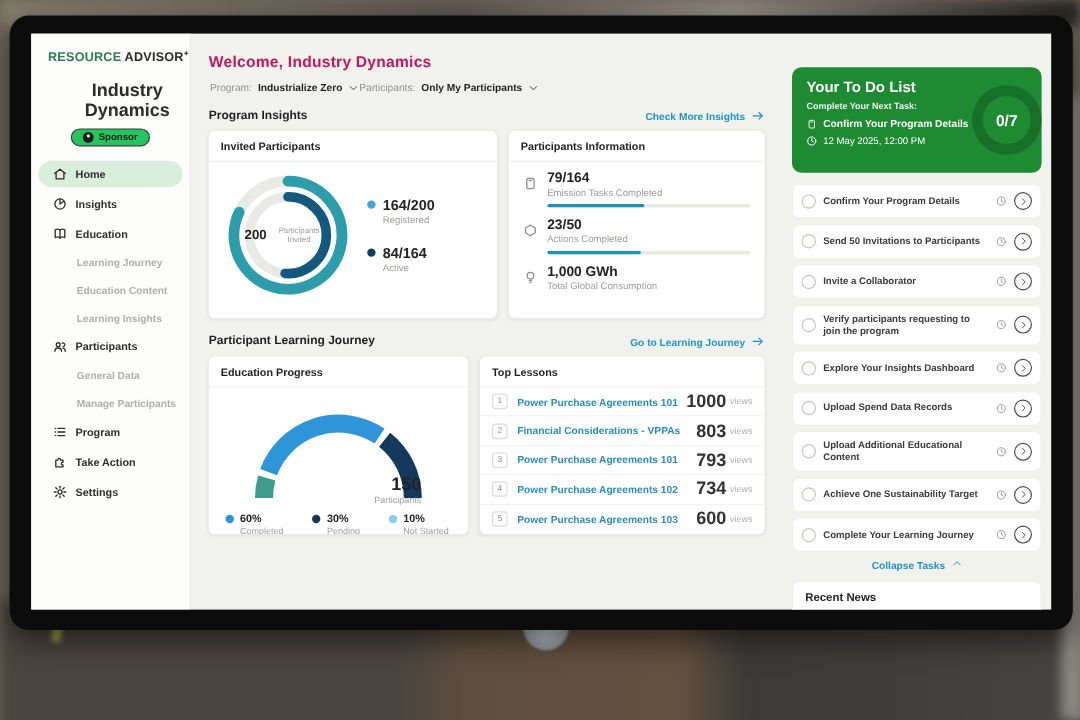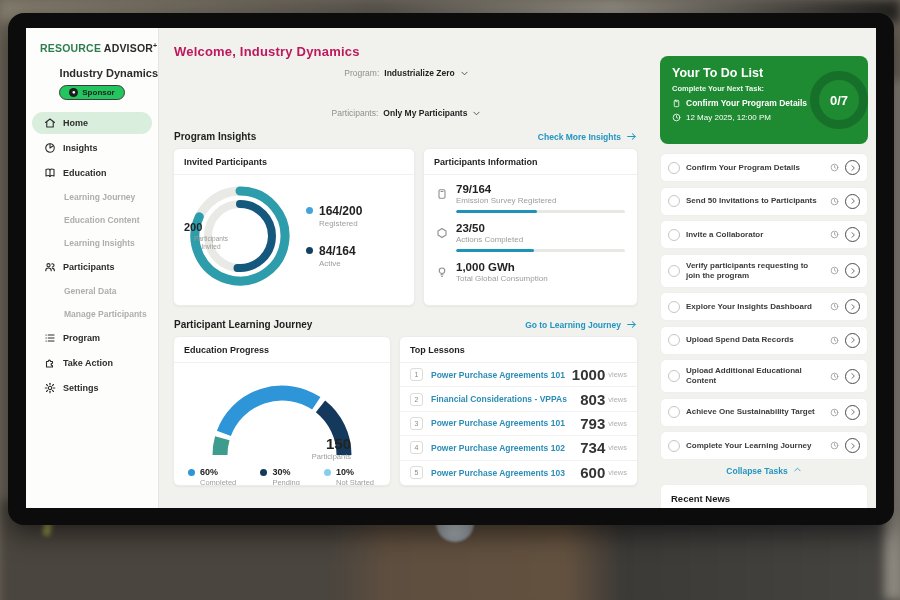--- a/index.html
+++ b/index.html
@@ -24,56 +24,56 @@
     background:#0c0c0c; border-radius:16px; box-shadow:0 10px 24px rgba(0,0,0,0.5); }
   .screen { position:absolute; left:18px; top:15px; right:18px; bottom:17px;
     background:#f1f1ee; overflow:hidden; display:flex; }
 
   
   .sidebar { width:133px; flex:none; background:#fdfdfc; border-right:1px solid #e5e5e2; }
   .logo { padding:13px 0 0 14px; font-size:10.5px; font-weight:bold; letter-spacing:.2px; white-space:nowrap; }
   .logo .lg-green { color:#2e7d4f; }
   .logo .lg-dark { color:#2b2b2b; }
   .logo sup { font-size:7px; }
-  .workspace { text-align:right; font-size:11px; font-weight:bold; color:#2c2c2c; margin-top:13px;padding-left:28px; }
+  .workspace { text-align:center; font-size:15px; font-weight:bold; color:#2c2c2c; margin-top:13px;padding-left:28px; }
   .sponsor { margin:6px auto 0; width:fit-content; display:flex; align-items:center; gap:4px;
     border:1.5px solid #3c3c3c; border-radius:11px; padding:2px 9px; font-size:8px; font-weight:bold; color:#222;
     background:#22c55e; }
   .sponsor-dot { width:9px; height:9px; border-radius:50%; background:#1d1d1d; display:flex;
     align-items:center; justify-content:center; color:#fff; font-size:6px; }
   .menu { margin-top:12px; }
   .menu-item { display:flex; align-items:center; gap:7px; padding:5px 12px; margin:3px 6px;
     border-radius:14px; font-size:9px; font-weight:bold; color:#2d2d2d; cursor:pointer; white-space:nowrap; }
   .menu-item.active { background:#d9eedd; }
   .menu-item.sub { padding-left:32px; color:#aeaeab; font-weight:600; font-size:8.5px; }
   .mi-icon { width:12px; height:12px; display:flex; align-items:center; color:#2d2d2d; flex:none; }
   .mi-icon svg { width:12px; height:12px; }
 
   
   .main { flex:1; min-width:0; padding:8px 14px 0 14px; }
   .h1 { font-size:13px; font-weight:bold; color:#be185d; margin:8px 0 9px 1px; letter-spacing:.2px; }
-  .filters { display:flex; gap:30px; margin-left:2px; align-items:center;flex-direction:column; }
+  .filters { display:flex; margin-left:2px; align-items:center; }
   .filter { font-size:8.5px; color:#8f8f8c; display:flex; align-items:center; gap:5px; cursor:pointer; }
   .filter b { color:#1f1f1f; }
   .chev { width:9px; height:9px; color:#3a3a3a; display:flex; }
   .chev svg { width:9px; height:9px; }
   .section-row { display:flex; justify-content:space-between; align-items:center; margin:13px 1px 6px; }
   .section-title { font-size:10px; font-weight:bold; color:#1f1f1f; }
   .section-link { font-size:8.5px; font-weight:bold; color:#2295c0; display:flex; align-items:center; gap:5px; cursor:pointer; }
   .section-link .arr { width:11px; height:11px; display:flex; }
   .section-link svg { width:11px; height:11px; }
 
   .cards { display:flex; gap:8px; }
   .card { background:#ffffff; border:1px solid #ececea; border-radius:6px; box-shadow:0 1px 2px rgba(0,0,0,.05); overflow:hidden; }
   .card-title { font-size:9px; font-weight:bold; color:#1f1f1f; padding:8px 10px 7px; border-bottom:1px solid #f0f0ee; }
 
   .card-donut { width:242px; height:158px; flex:none; }
   .donut-body { display:flex; align-items:center; padding:5px 6px 0 10px; gap:10px; }
   .donut-wrap { position:relative; width:112px; height:112px; flex:none; }
-  .donut-center { position:absolute; inset:0; display:flex; flex-direction:column; align-items:flex-start; justify-content:center; text-align:center; }
+  .donut-center { position:absolute; inset:0; display:flex; flex-direction:row; align-items:center; justify-content:center; text-align:center; }
   .donut-center .dc-val { font-size:11px; font-weight:bold; color:#222; }
   .donut-center .dc-lbl { font-size:6.5px; color:#9a9a97; width:54px; line-height:1.3; margin-top:2px; }
   .dlegend { display:flex; flex-direction:column; gap:16px; }
   .dlegend-item { display:flex; gap:6px; align-items:flex-start; }
   .dlegend-dot { width:7px; height:7px; border-radius:50%; margin-top:3px; flex:none; }
   .dlegend-val { font-size:12px; font-weight:bold; color:#222; }
   .dlegend-lbl { font-size:8px; color:#9d9d9a; margin-top:1px; }
 
   .card-metrics { flex:1; height:158px; }
   .metrics-body { padding:8px 12px 0; }
@@ -336,21 +336,21 @@
           <div class="card-title">Participants Information</div>
           <div class="metrics-body" id="metrics-body">
 
           <div class="metric">
                 <span class="metric-icon"><svg viewBox="0 0 24 24" fill="none" stroke="currentColor" stroke-width="2.2" stroke-linecap="round" stroke-linejoin="round">
                     <rect x="6" y="3.5" width="12" height="17" rx="2.5"></rect>
                     <path d="M10 7 h4"></path>
                   </svg></span>
                 <span class="metric-main">
                   <div class="metric-val">79/164</div>
-                  <div class="metric-lbl">Emission Survey Registered</div>
+                  <div class="metric-lbl">Emission Tasks Completed</div>
                   <div class="metric-bar">
                     <div class="metric-fill" style="width: 48%; background: rgb(30, 147, 184);"></div>
                   </div>
                 </span>
               </div>
               <div class="metric">
                 <span class="metric-icon"><svg viewBox="0 0 24 24" fill="none" stroke="currentColor" stroke-width="2.2" stroke-linecap="round" stroke-linejoin="round">
                     <path d="M12 3 L20 8 V16 L12 21 L4 16 V8 Z"></path>
                   </svg></span>
                 <span class="metric-main">

